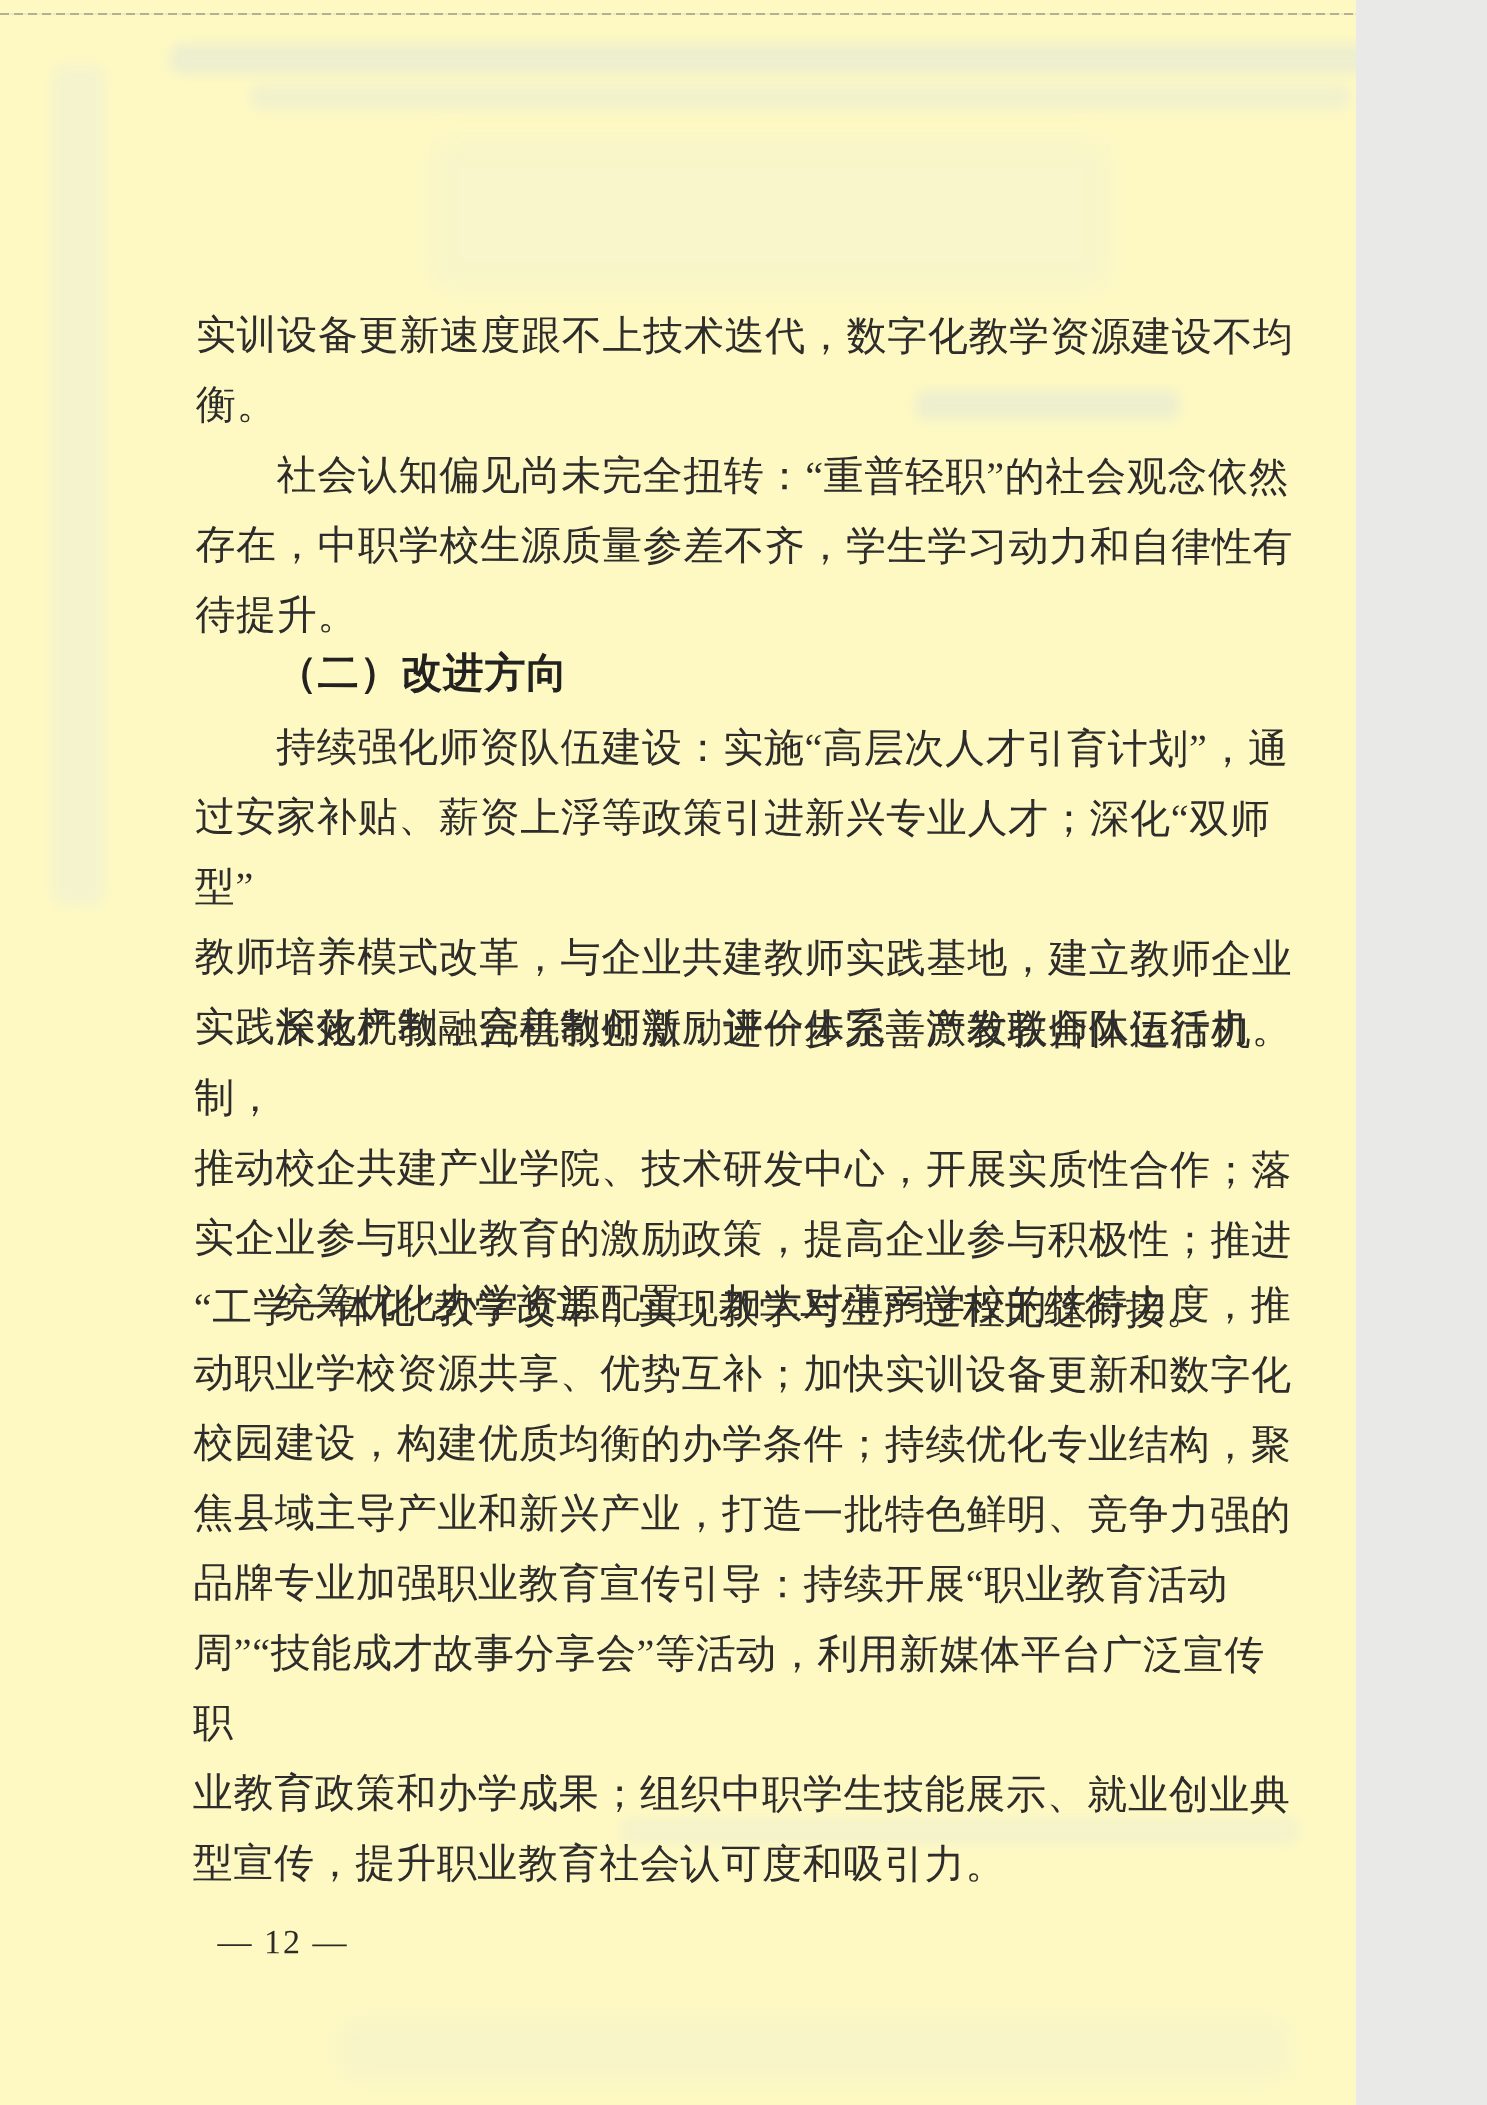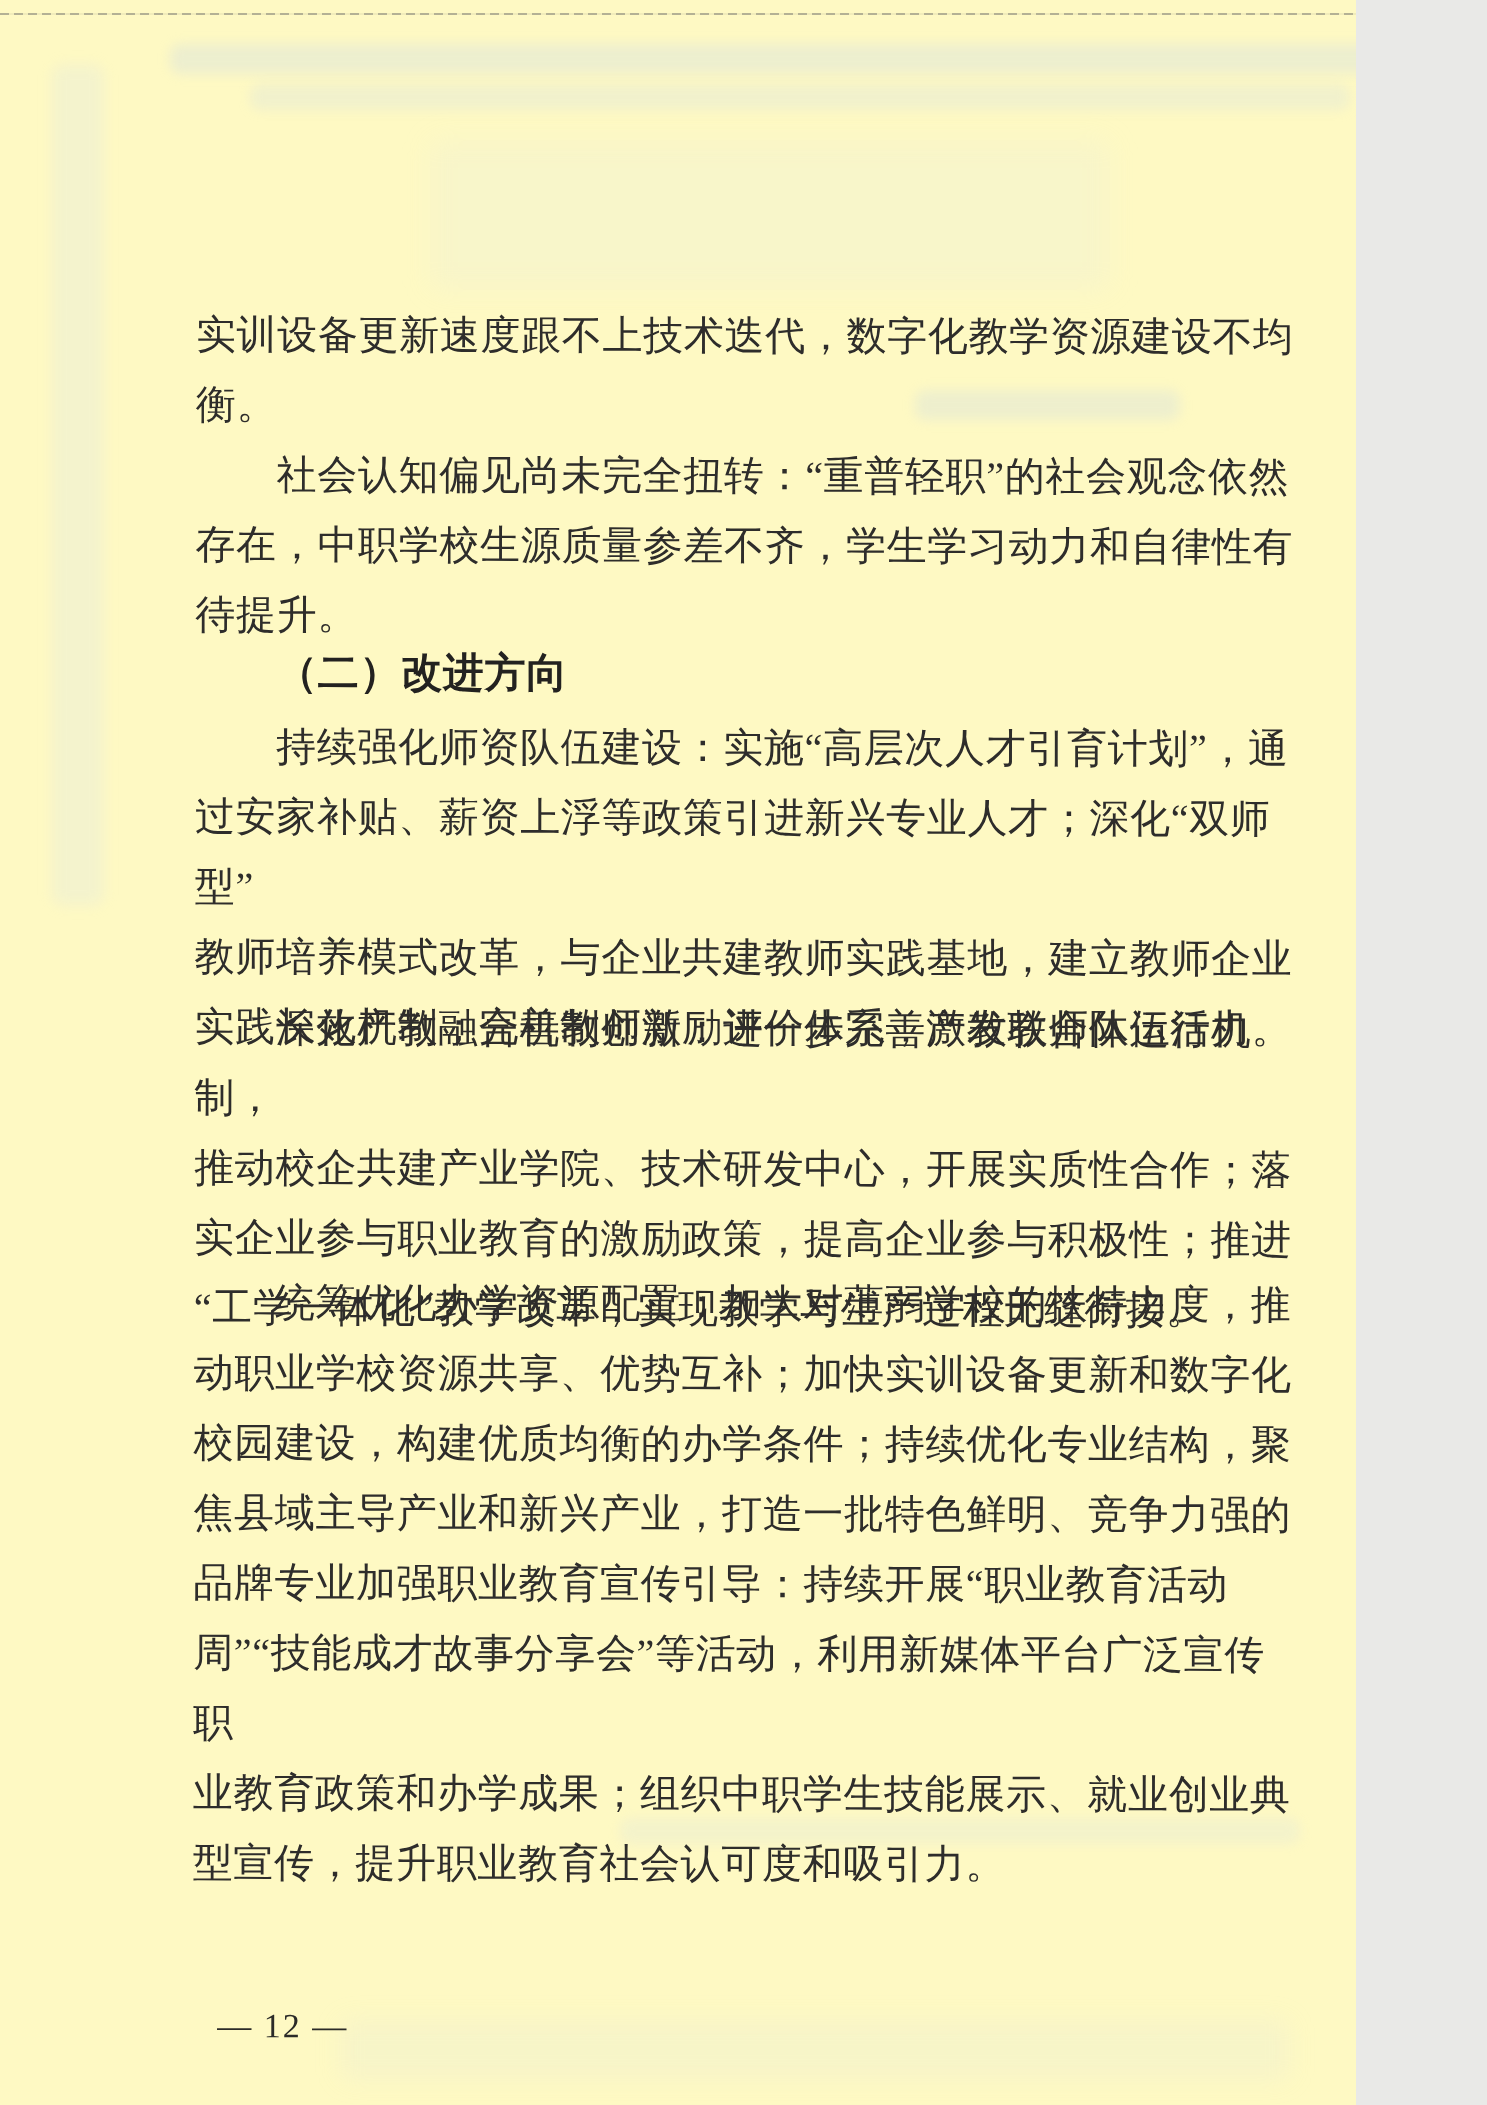--- a/index.html
+++ b/index.html
@@ -55,21 +55,21 @@
     font-weight: bold; color: #232220; font-size: 41px;
     padding-left: 0; text-indent: 81px;
   }
   .p1 { top: 300px; }
   .p2 { top: 440px; }
   .h1 { top: 637px; }
   .p3 { top: 712px; }
   .p4 { top: 993px; }
   .p5 { top: 1268px; }
   .page-number {
-    position: absolute; left: 221px; top: 2000px;
+    position: absolute; left: 221px; top: 1916px;
     margin: 0; color: #2b2b28;
     font-size: 34px; line-height: 52px; letter-spacing: 2px;
     white-space: nowrap;
   }
 </style>
 </head>
 <body>
 
 <div class="page">
 

